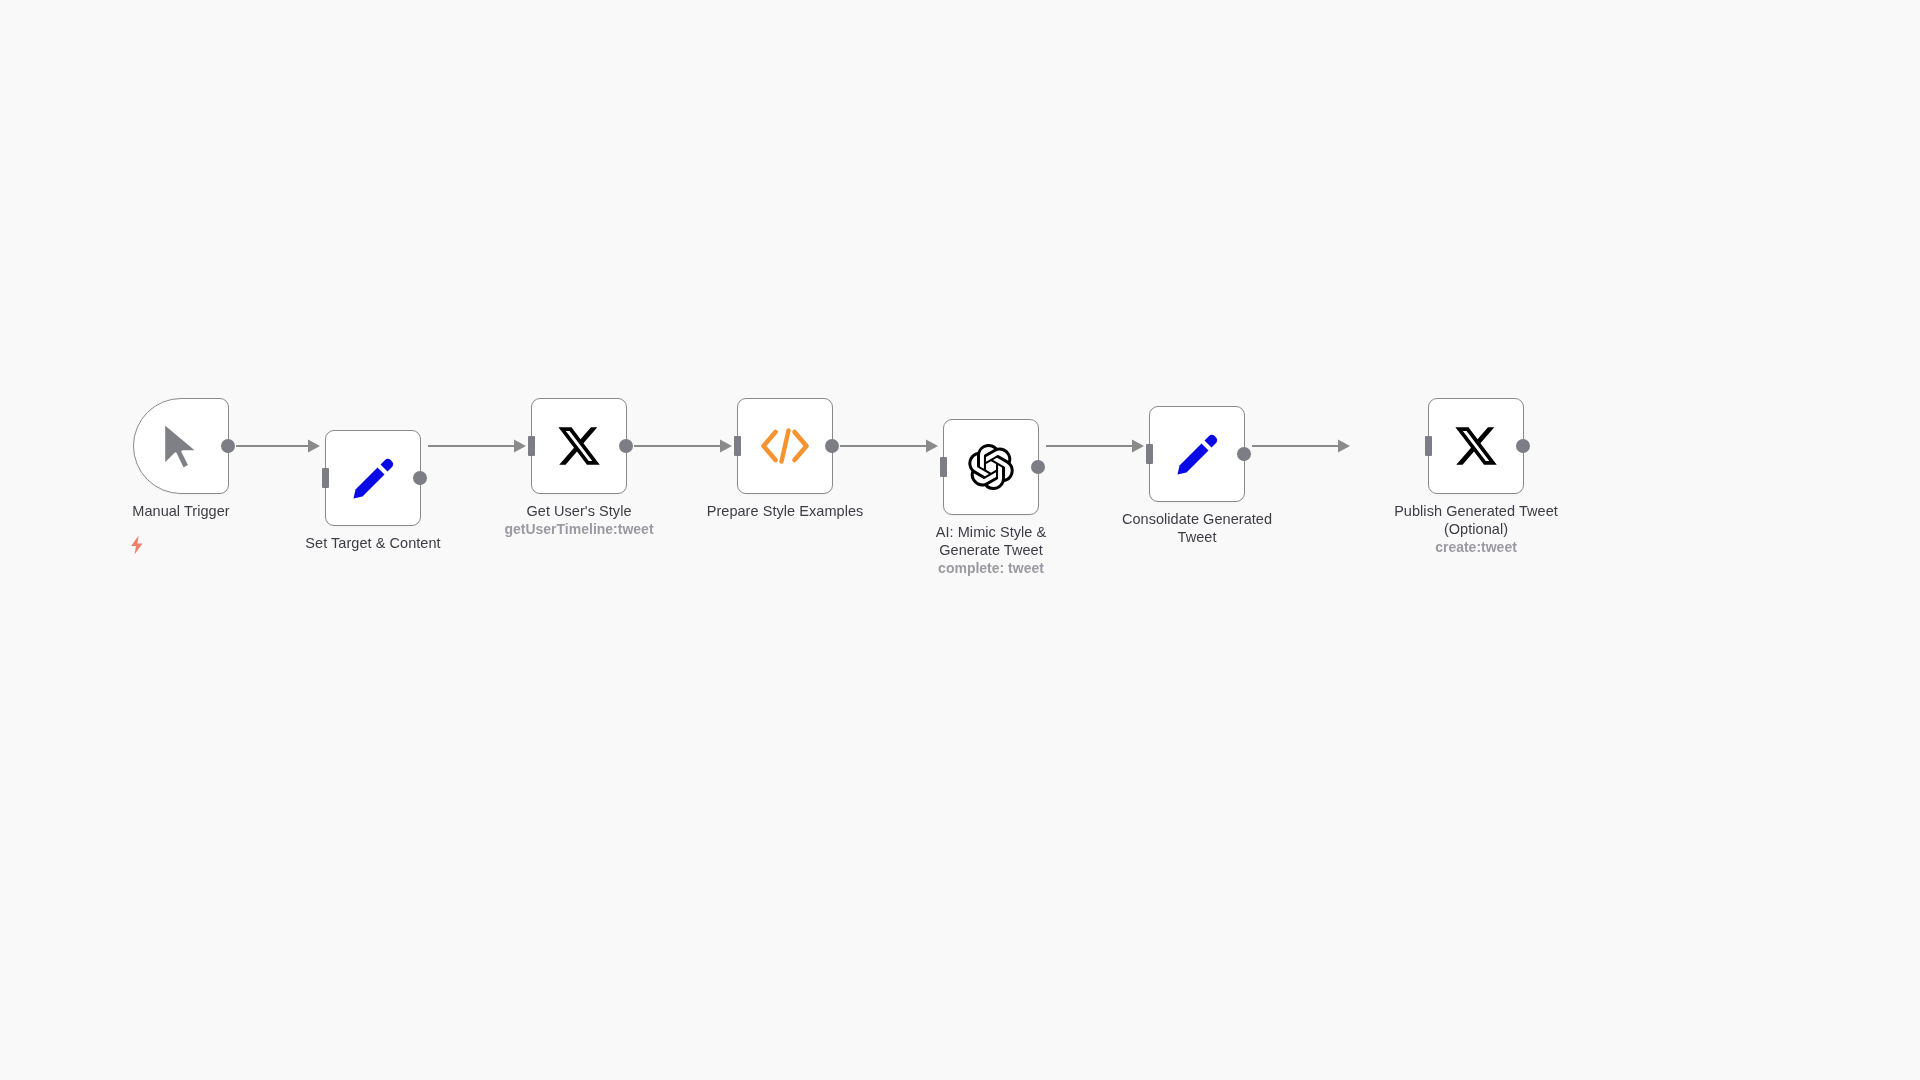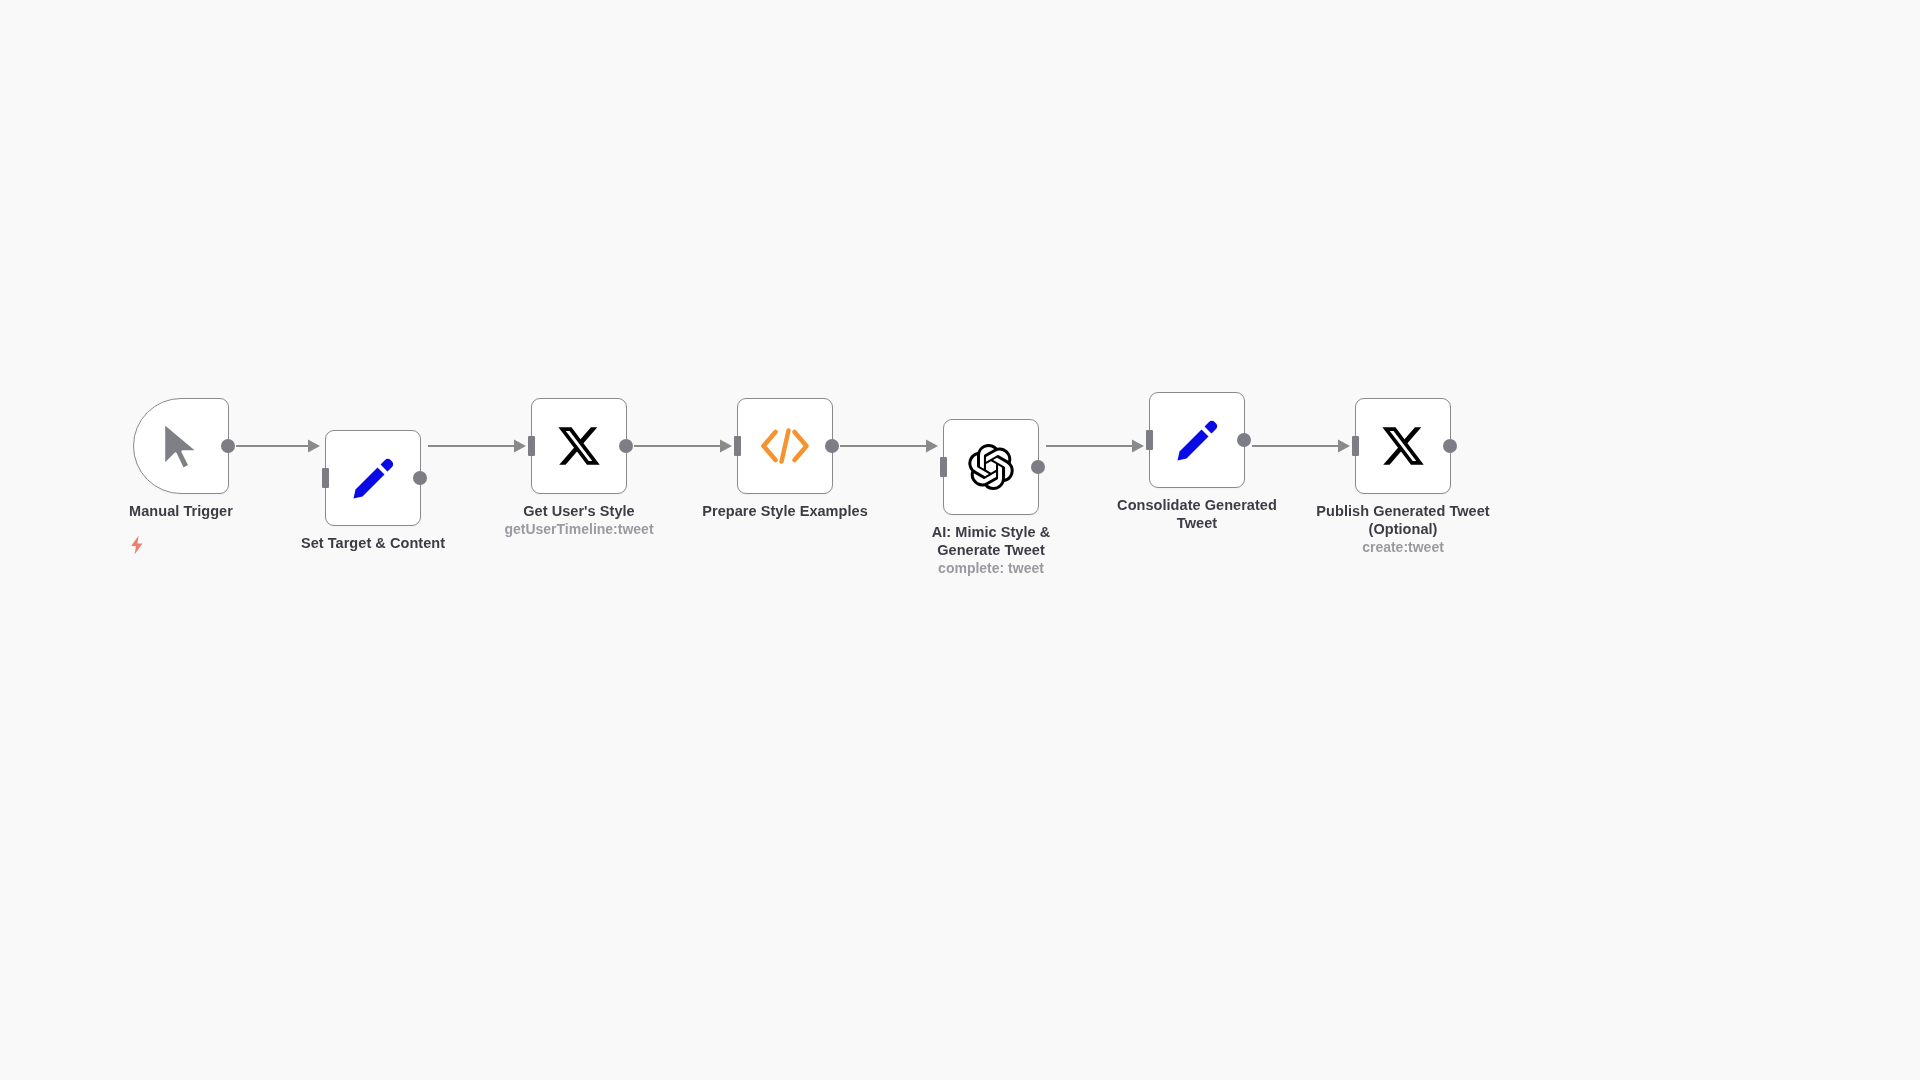--- a/index.html
+++ b/index.html
@@ -85,21 +85,21 @@
     position: absolute;
     top: 104px;
     left: -62px;
     width: 220px;
     text-align: center;
   }
   .node-title {
     font-size: 14.5px;
     line-height: 18px;
     color: #3c3c46;
-    font-weight: 700;
+    font-weight: 400;
     letter-spacing: 0.05px;
     white-space: pre-line;
   }
   .node-subtitle {
     margin-top: 2px;
     font-size: 14px;
     line-height: 14px;
     color: #9a9aa2;
     font-weight: 700;
   }
@@ -201,35 +201,35 @@
           </svg>
           <div class="port-in"></div>
           <div class="port-out"></div>
         </div>
         <div class="node-labels">
           <div class="node-title">AI: Mimic Style &amp;
 Generate Tweet</div>
           <div class="node-subtitle">complete: tweet</div>
         </div>
       </div>
-      <div class="node" style="left: 1149px; top: 392px;">
+      <div class="node" style="left: 1149px; top: 406px;">
         <div class="node-box">
           <svg class="icon-svg" width="48" height="48" viewBox="0 0 48 48">
             <path d="M6.5 35.5 L4.5 44.5 L13.5 42.5 L35.5 20.5 L28.5 13.5 Z" fill="#0a0ae6"></path>
             <path d="M31.5 10.5 L38.5 17.5 L43.0 13.0 C44.6 11.4 44.6 9.0 43.0 7.4 L41.6 6.0 C40.0 4.4 37.6 4.4 36.0 6.0 Z" fill="#0a0ae6"></path>
           </svg>
           <div class="port-in"></div>
           <div class="port-out"></div>
         </div>
         <div class="node-labels">
           <div class="node-title">Consolidate Generated
 Tweet</div>
         </div>
       </div>
-      <div class="node" style="left: 1355px; top: 398px;">
+      <div class="node" style="left: 1428px; top: 398px;">
         <div class="node-box">
           <svg class="icon-svg" width="46" height="46" viewBox="0 0 24 24">
             <path d="M18.244 2.25h3.308l-7.227 8.26 8.502 11.24H16.17l-5.214-6.817L4.99 21.75H1.68l7.73-8.835L1.254 2.25H8.08l4.713 6.231zm-1.161 17.52h1.833L7.084 4.126H5.117z" fill="#000000"></path>
           </svg>
           <div class="port-in"></div>
           <div class="port-out"></div>
         </div>
         <div class="node-labels">
           <div class="node-title">Publish Generated Tweet
 (Optional)</div>

